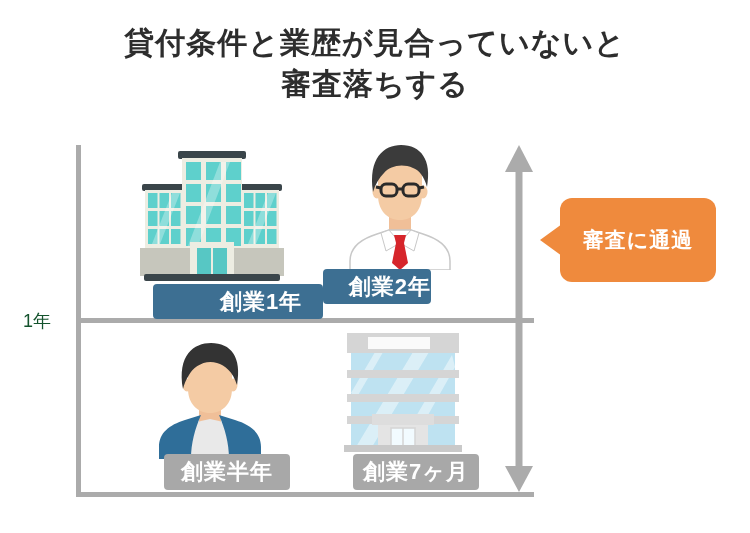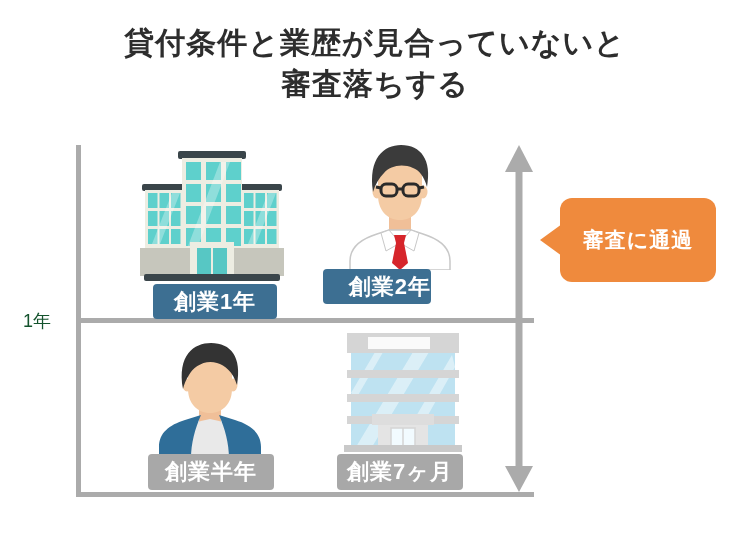--- a/index.html
+++ b/index.html
@@ -27,22 +27,22 @@
   .ic-building1{left:140px;top:148px;width:144px;height:134px;}
   .ic-man1{left:345px;top:140px;width:110px;height:130px;}
   .ic-man2{left:155px;top:341px;width:110px;height:118px;}
   .ic-building2{left:344px;top:333px;width:118px;height:120px;}
   
   .badge{
     position:absolute;height:35px;line-height:35px;text-align:center;
     color:#fff;font-weight:bold;font-size:22px;border-radius:4px;letter-spacing:1px;
   }
   .badge-blue{background:var(--badge-blue);}
-  .badge-gray{background:var(--badge-gray);}
-  .badge-1{left:153px;top:284px;width:124px;}
+  .badge-gray{background:var(--badge-gray);margin-left:16px;}
+  .badge-1{left:153px;top:284px;width:124px;padding-left:46px;}
   .badge-2{left:323px;top:269px;width:108px;text-align:right;}
   .badge-3{left:148px;top:454px;width:126px;height:36px;line-height:36px;}
   .badge-4{left:337px;top:454px;width:126px;height:36px;line-height:36px;}
   
   .range-arrow{position:absolute;left:504px;width:30px;}
   .arrow-up{top:145px;height:175px;}
   .arrow-down{top:321px;height:172px;}
   .range-arrow svg{display:block;width:100%;height:100%;fill:var(--line-gray);}
   
   .callout{

